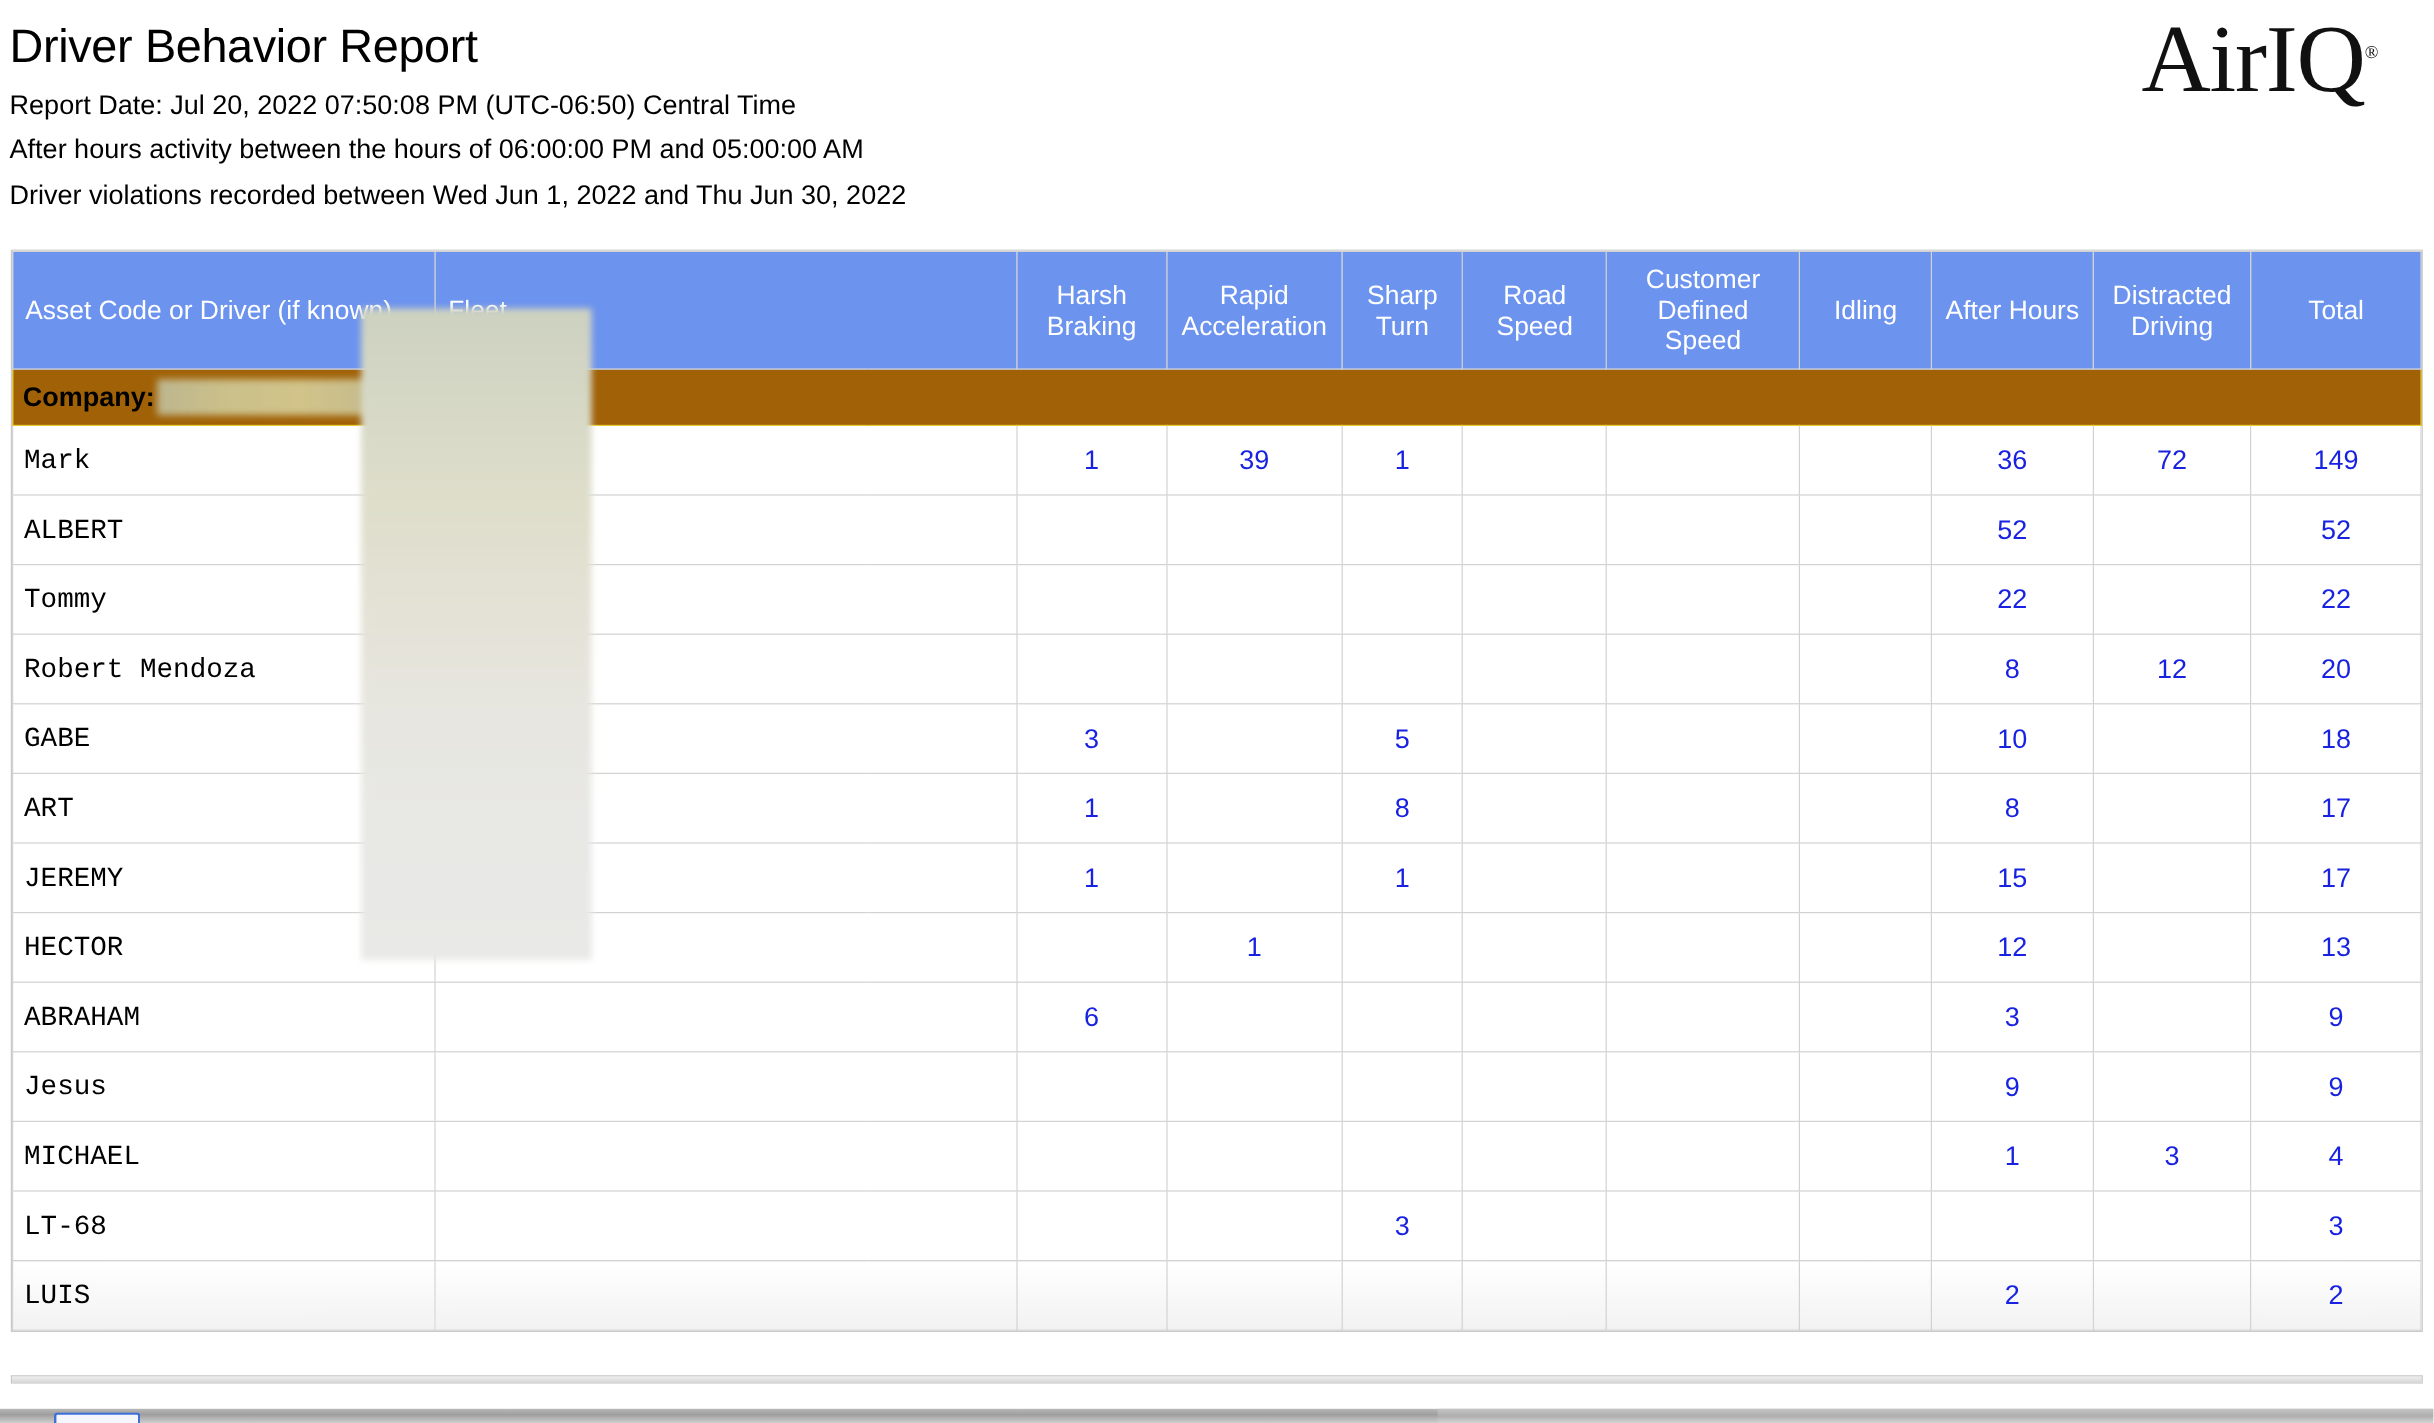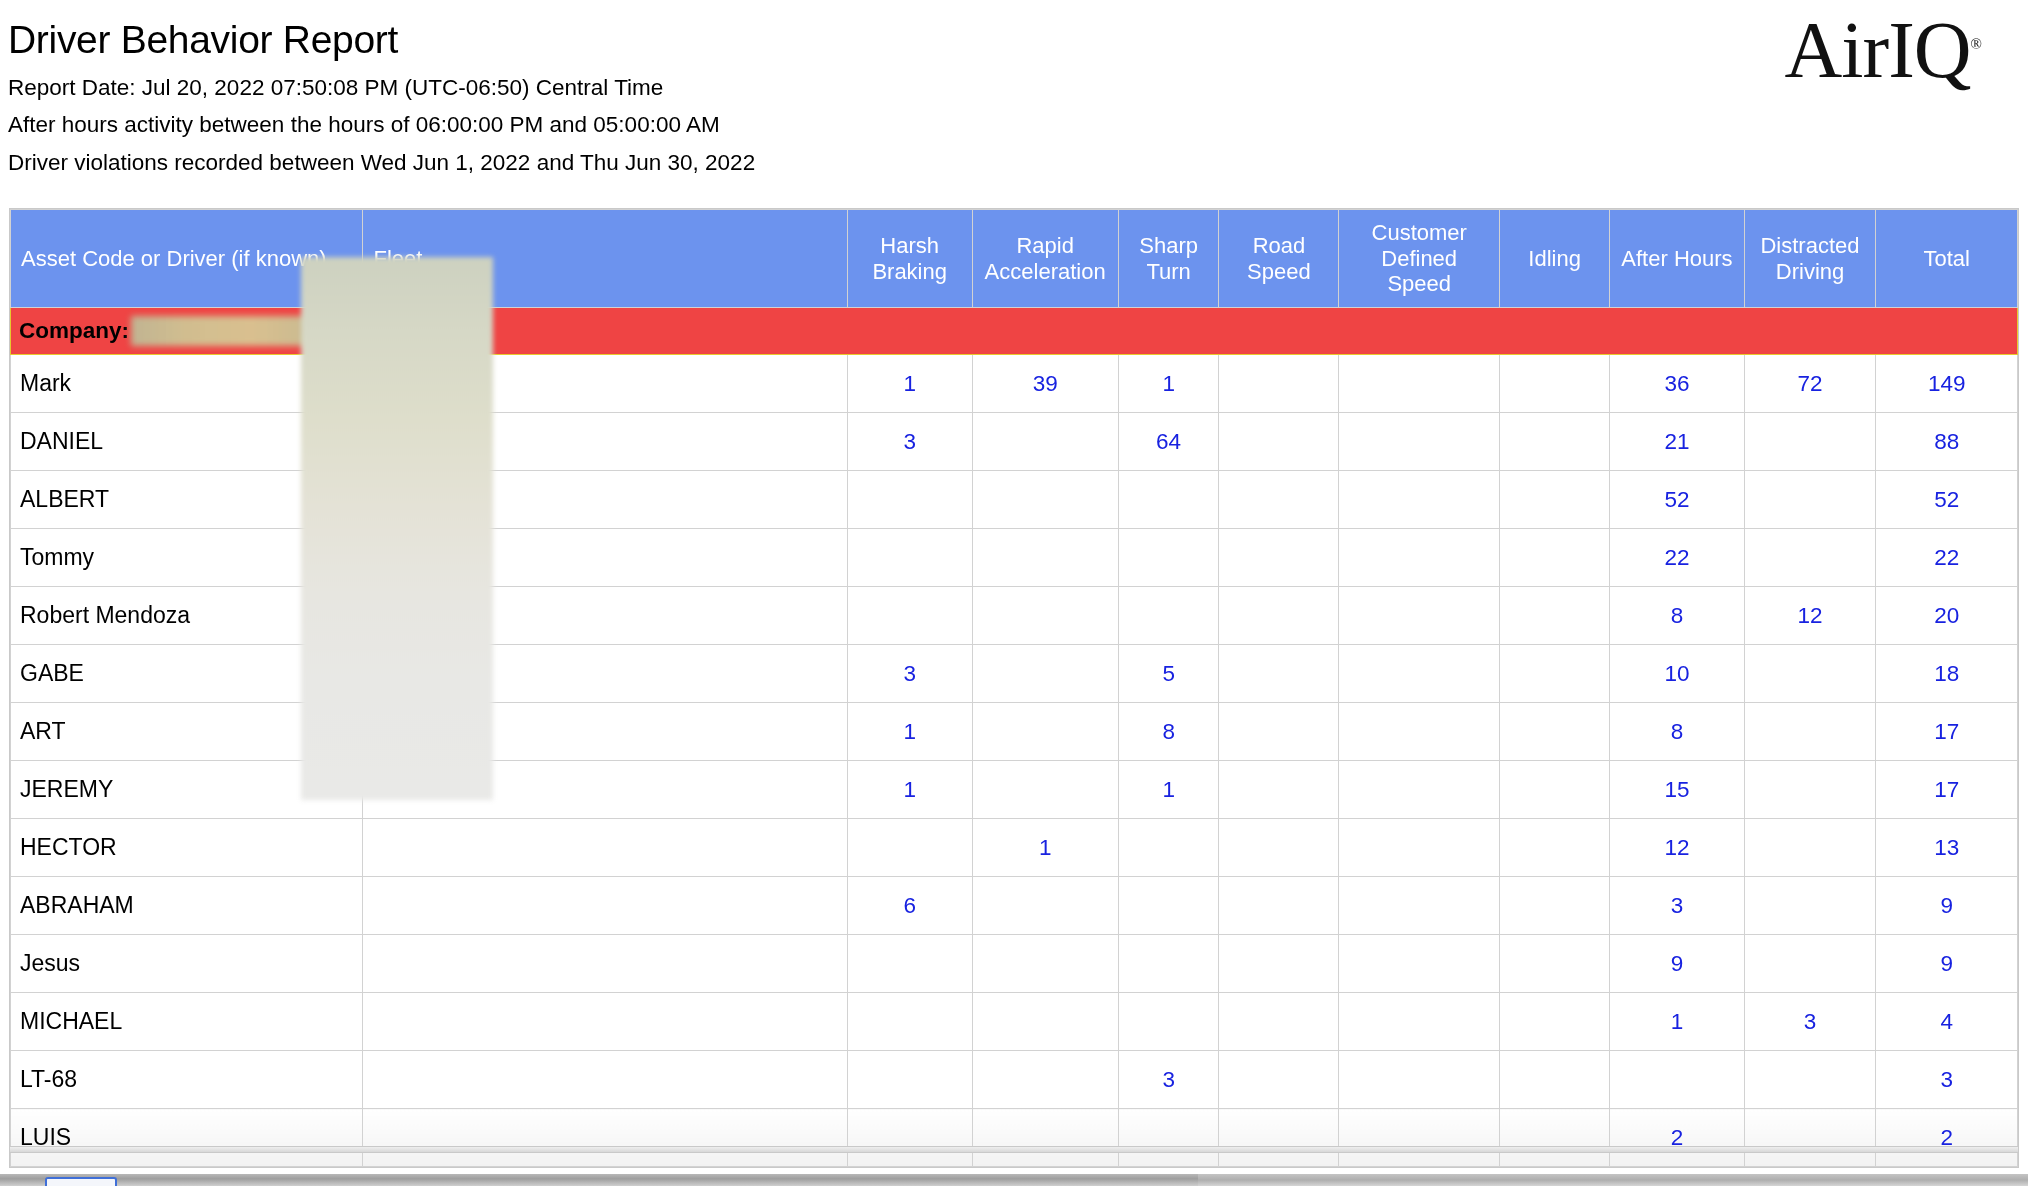--- a/index.html
+++ b/index.html
@@ -103,21 +103,21 @@
   col.c-rapid  { width: 122px; }
   col.c-sharp  { width: 84px; }
   col.c-road   { width: 100px; }
   col.c-cust   { width: 134px; }
   col.c-idle   { width: 92px; }
   col.c-after  { width: 112px; }
   col.c-distr  { width: 110px; }
   col.c-total  { width: 118px; }
 
   tr.company-row td {
-    background: #ef4444;
+    background: #a16207;
     height: 46px;
     border-color: #e8c92e;
     padding: 0 0 0 8px;
   }
   .company-label {
     font-size: 22.5px;
     font-weight: bold;
     color: #000;
     display: inline-block;
     vertical-align: middle;
@@ -138,20 +138,21 @@
     filter: blur(3px);
   }
 
   tbody td.name-cell {
     font-size: 23px;
     padding-left: 9px;
     height: 58px;
     color: #000;
     white-space: nowrap;
     overflow: hidden;
+    font-family: Liberation Mono, monospace;
   }
   tbody td.num-cell {
     text-align: center;
     font-size: 22.5px;
     color: #1822e0;
     height: 58px;
   }
   tbody td.blank-cell {
     height: 58px;
   }
@@ -300,33 +301,20 @@
           <td class="num-cell">39</td>
           <td class="num-cell">1</td>
           <td class="blank-cell"></td>
           <td class="blank-cell"></td>
           <td class="blank-cell"></td>
           <td class="num-cell">36</td>
           <td class="num-cell">72</td>
           <td class="num-cell">149</td>
         </tr>
         <tr>
-          <td class="name-cell">DANIEL</td>
-          <td class="name-cell" colspan="2"></td>
-          <td class="num-cell">3</td>
-          <td class="blank-cell"></td>
-          <td class="num-cell">64</td>
-          <td class="blank-cell"></td>
-          <td class="blank-cell"></td>
-          <td class="blank-cell"></td>
-          <td class="num-cell">21</td>
-          <td class="blank-cell"></td>
-          <td class="num-cell">88</td>
-        </tr>
-        <tr>
           <td class="name-cell">ALBERT</td>
           <td class="name-cell" colspan="2"></td>
           <td class="blank-cell"></td>
           <td class="blank-cell"></td>
           <td class="blank-cell"></td>
           <td class="blank-cell"></td>
           <td class="blank-cell"></td>
           <td class="blank-cell"></td>
           <td class="num-cell">52</td>
           <td class="blank-cell"></td>

